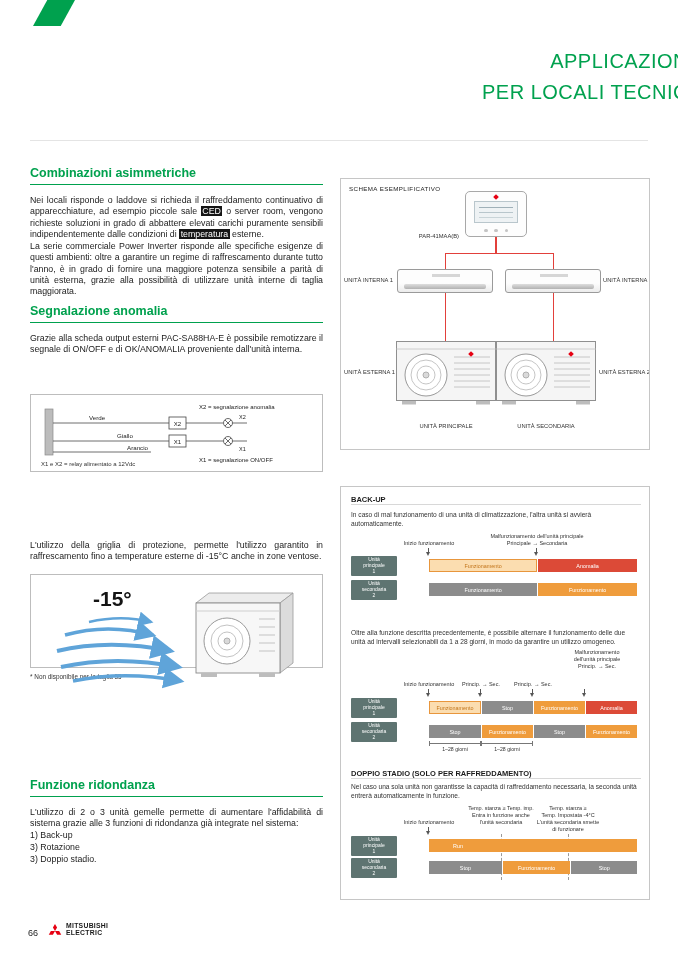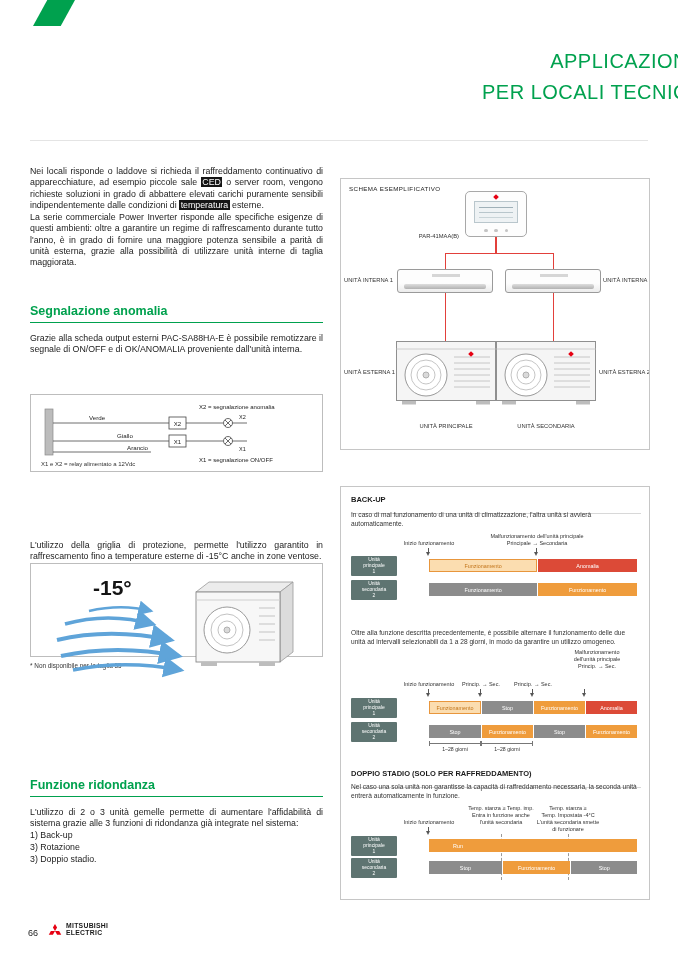--- a/index.html
+++ b/index.html
@@ -47,21 +47,21 @@
     background:linear-gradient(#fdfdfd 60%, #ececec); }
   .indoor::before { content:""; position:absolute; left:6px; right:6px; bottom:3px; height:5px;
     border-radius:2px; background:linear-gradient(#dedede,#b2b2b2); }
   .indoor::after { content:""; position:absolute; left:34px; top:4px; width:28px; height:2.5px; background:#d6d6d6; }
   .outdoor { position:absolute; width:100px; height:64px; }
 
   
   #timeline-box { position:absolute; left:340px; top:486px; width:310px; height:414px;
     border:1px solid #c6c6c6; background:#fff; overflow:hidden; }
   .tl-head { position:absolute; left:10px; width:290px; font-size:7.5px; font-weight:bold; color:#1c1c1c;
-    border-bottom:1px solid #d8d8d8; padding-bottom:9px; }
+    border-bottom:1px solid #d8d8d8; padding-bottom:0; }
   .tl-desc { position:absolute; left:10px; width:290px; font-size:6.6px; line-height:1.3; color:#333; }
   .tl-diag { position:absolute; left:10px; width:290px; }
   .tlab { position:absolute; font-size:5.5px; line-height:1.25; color:#333; text-align:center; }
   .rowlab { position:absolute; left:0; width:46px; height:20px; background:#5E7471; color:#fff;
     display:flex; flex-direction:column; align-items:center; justify-content:center;
     font-size:5px; line-height:1.15; text-align:center; border-radius:1px; }
   .bar { position:absolute; left:78px; width:208px; height:13px; display:flex; }
   .seg { display:flex; align-items:center; justify-content:center; font-size:5.4px; color:#fff;
     overflow:hidden; white-space:nowrap; }
   .seg + .seg { border-left:1px solid #fff; }
@@ -90,20 +90,21 @@
 
   <div class="corner-mark"></div>
 
   <div class="page-title">
     <div>APPLICAZIONI</div>
     <div>PER LOCALI TECNICI</div>
   </div>
   <div class="header-rule"></div>
 
   <section class="lcol" style="top:166px">
+    <h2 class="h-green">Combinazioni asimmetriche</h2>
     <p class="body-text"><span>Nei locali risponde o laddove si richieda il raffreddamento continuativo di apparecchiature, ad esempio piccole sale </span><span class="hl">CED</span><span> o server room, vengono richieste soluzioni in grado di abbattere elevati carichi puramente sensibili indipendentemente dalle condizioni di </span><span class="hl">temperatura</span><span> esterne.</span></p>
     <p class="body-text">La serie commerciale Power Inverter risponde alle specifiche esigenze di questi ambienti: oltre a garantire un regime di raffrescamento durante tutto l'anno, è in grado di fornire una maggiore potenza sensibile a parità di unità esterna, grazie alla possibilità di utilizzare unità interne di taglia maggiorata.</p>
   </section>
 
   <section class="lcol" style="top:304px">
     <h2 class="h-green">Segnalazione anomalia</h2>
     <p class="body-text">Grazie alla scheda output esterni PAC-SA88HA-E è possibile remotizzare il segnale di ON/OFF e di OK/ANOMALIA proveniente dall'unità interna.</p>
 
     <div class="figure" style="margin-top:38px; height:78px">
       <svg width="291" height="76" viewBox="0 0 291 76">
@@ -133,21 +134,21 @@
         <text x="168" y="14" font-size="6" fill="#222">X2 = segnalazione anomalia</text>
         <text x="168" y="67" font-size="6" fill="#222">X1 = segnalazione ON/OFF</text>
         <text x="10" y="71" font-size="6" fill="#333">X1 e X2 = relay alimentato a 12Vdc</text>
       </svg>
     </div>
   </section>
 
   <section class="lcol" style="top:540px">
     <p class="body-text">L'utilizzo della griglia di protezione, permette l'utilizzo garantito in raffrescamento fino a temperature esterne di -15°C anche in zone ventose.</p>
 
-    <div class="figure" style="height:94px">
+    <div class="figure" style="margin-top:11px; height:94px">
       <div class="temp-label">-15°</div>
       <svg width="291" height="124" viewBox="0 0 291 124">
         <defs>
           <marker id="ah" markerWidth="7" markerHeight="7" refX="5" refY="3" orient="auto">
             <path d="M0 0 L6 3 L0 6 Z" fill="#5fa4d9"></path>
           </marker>
         </defs>
         <g stroke="#5fa4d9" fill="none">
           <path d="M34 60 C 62 52, 92 52, 122 60" stroke-width="3.5" marker-end="url(#ah)"></path>
           <path d="M26 76 C 60 68, 100 68, 140 76" stroke-width="4" marker-end="url(#ah)"></path>

